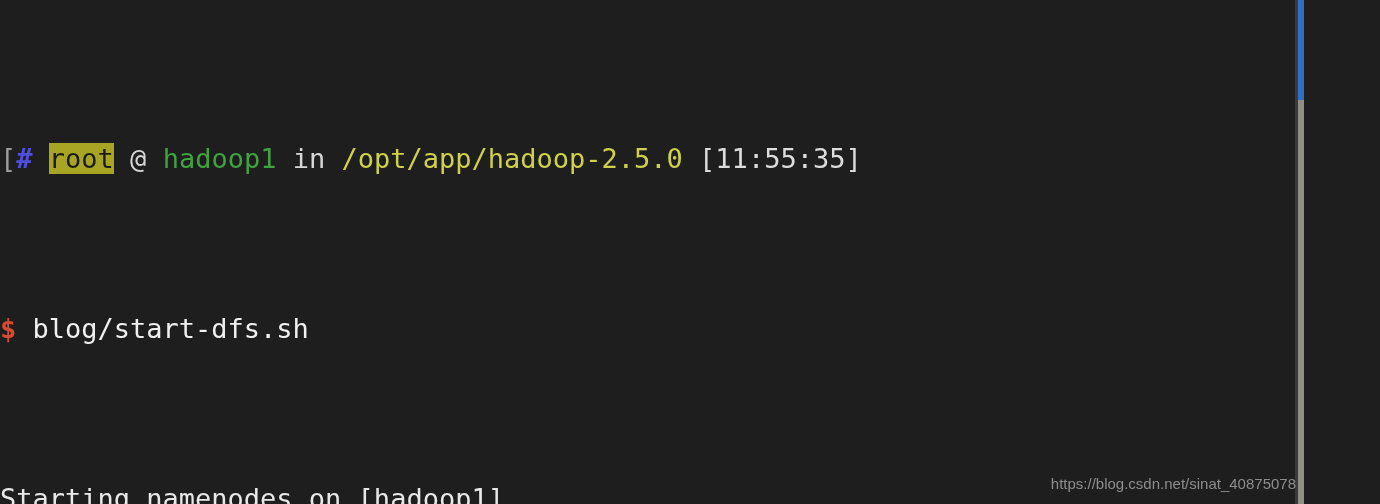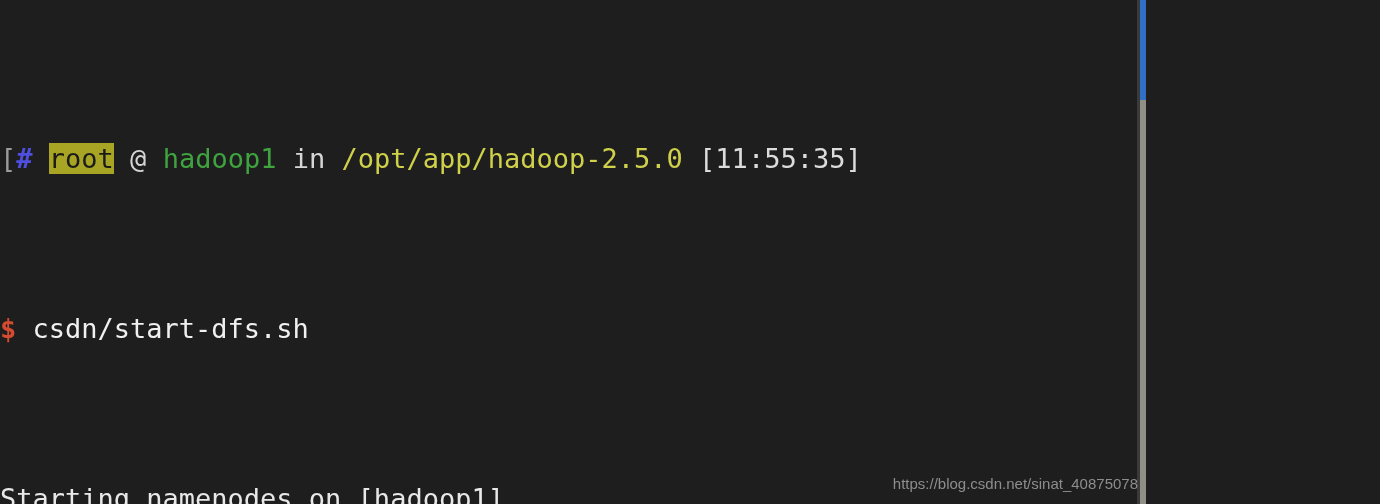--- a/index.html
+++ b/index.html
@@ -9,25 +9,24 @@
   }
   body {
     width: 1380px;
     height: 504px;
     overflow: hidden;
     font-family: "DejaVu Sans Mono", "Liberation Mono", monospace;
   }
 
   #terminal {
     position: relative;
-    width: 1118px;
+    width: 1304px;
     height: 504px;
     background: #1e1e1e;
     overflow: hidden;
-    padding-left: 28px;
   }
 
   #screen {
     position: absolute;
     top: 0;
     left: 0;
     width: 1374px;
     height: 504px;
     padding: 6px 0 0 0;
     box-sizing: border-box;
@@ -113,21 +112,21 @@
 <body>
 
 <div id="terminal">
 
   <div id="screen">
 
     
     <div class="line prompt-row"><span class="c-bracket">[</span><span class="c-hash">#</span><span class="c-at"> </span><span class="c-user">root</span><span class="c-at"> </span><span class="c-at">@</span><span class="c-at"> </span><span class="c-host">hadoop1</span><span class="c-in"> </span><span class="c-in">in</span><span class="c-in"> </span><span class="c-path">/opt/app/hadoop-2.5.0</span><span class="c-time"> </span><span class="c-time">[11:55:35]</span><span class="prompt-right">]</span></div>
 
     
-    <div class="line"><span class="c-dollar">$</span><span class="c-cmd"> </span><span class="c-cmd">csdn/start-dfs.sh</span></div>
+    <div class="line"><span class="c-dollar">$</span><span class="c-cmd"> </span><span class="c-cmd">blog/start-dfs.sh</span></div>
 
     
     <div class="line c-out">Starting namenodes on [hadoop1]</div>
     
     
     
     
     
     
     

